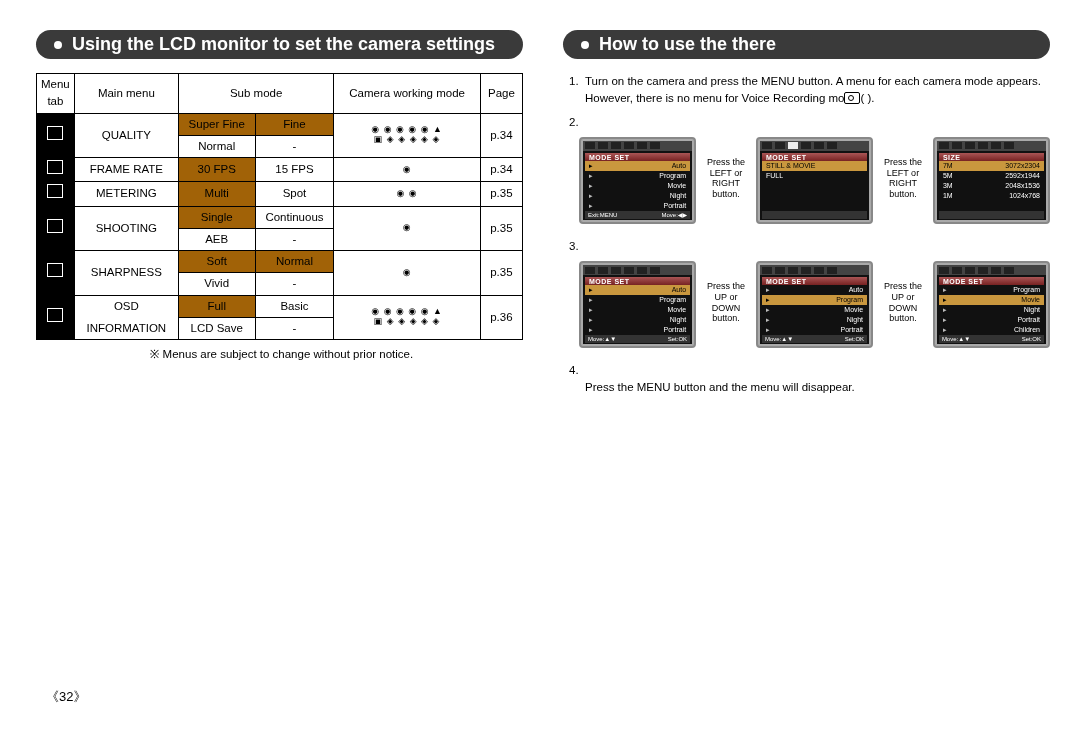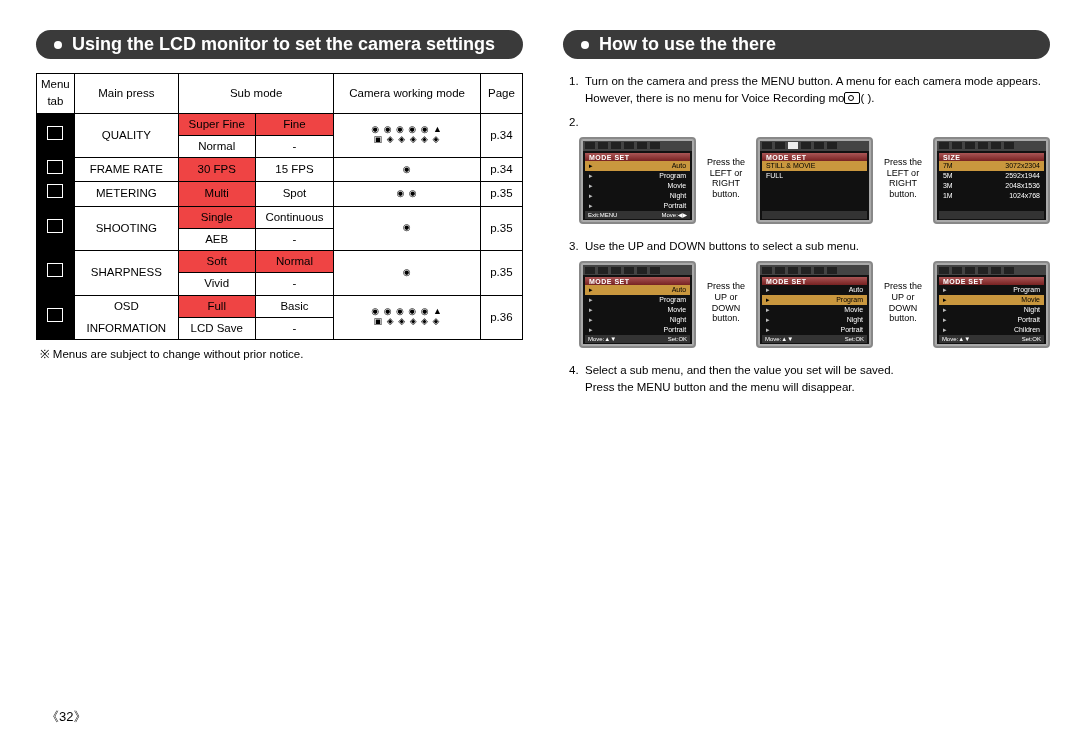--- a/index.html
+++ b/index.html
@@ -49,35 +49,36 @@
     padding: 2px 4px;
     text-align: center;
     vertical-align: middle;
     line-height: 1.5;
   }
   table.menu th {
     font-weight: normal;
     background: #fff;
   }
   td.sel {
-    background: #ef4444;
+    background: #a16207;
   }
   .icon-cell {
     background: #000;
     width: 22px;
     height: 18px;
   }
   .micon {
     display:inline-block; width:14px; height:12px;
     border:1px solid #fff; position:relative;
   }
   .note {
     font-size: 11.5px;
     margin-top: 6px;
     margin-left: 4px;
+    text-align: center;
   }
   .num-list {
     font-size: 11.5px;
     line-height: 1.5;
     padding-left: 6px;
   }
   .num-list .item {
     display: flex;
     margin-bottom: 6px;
   }
@@ -137,21 +138,21 @@
   .caption {
     font-size: 9px;
     text-align: center;
     line-height: 1.2;
     width: 46px;
     padding-top: 20px;
   }
   .pagenum {
     position: absolute;
     left: 46px;
-    top: 708px;
+    top: 688px;
     font-size: 13px;
   }
   .mode-icons {
     font-size: 9px;
     line-height: 1.1;
     letter-spacing: 1px;
   }
   .rec-icon {
     display:inline-block; width:14px; height:10px;
     border:1px solid #000; border-radius:2px;
@@ -168,21 +169,21 @@
 
 <div class="page">
 
   <div class="col">
     <div class="pill">Using the LCD monitor to set the camera settings</div>
 
     <table class="menu">
       <tbody>
           <tr>
         <th>Menu tab</th>
-        <th>Main press</th>
+        <th>Main menu</th>
         <th colspan="2">Sub mode</th>
         <th>Camera working mode</th>
         <th>Page</th>
       </tr>
 
       <tr>
         <td rowspan="2" class="icon-cell"><span class="micon"></span></td>
         <td rowspan="2">QUALITY</td>
         <td class="sel">Super Fine</td>
         <td class="sel">Fine</td>
@@ -385,21 +386,20 @@
               <span></span>
               <span></span>
             </div>
         </div>
       </div>
     </div>
 
     <div class="num-list">
       <div class="item">
         <div class="n">3.</div>
-        <div>Use the UP and DOWN buttons to select a sub menu.</div>
       </div>
     </div>
 
     <div class="lcd-row">
       <div class="lcd">
         <div class="topbar">
             <span></span>
             <span></span>
             <span></span>
             <span></span>
@@ -509,21 +509,21 @@
               <span>Set:OK</span>
             </div>
         </div>
       </div>
     </div>
 
     <div class="num-list">
       <div class="item">
         <div class="n">4.</div>
         <div>
-          <span>Select a sub menu, and then the value you set will be saved.</span><br>
+          <br>
           <span>Press the MENU button and the menu will disappear.</span>
         </div>
       </div>
     </div>
   </div>
 </div>
 
 <div class="pagenum">《32》</div>
 
 </body></html>

